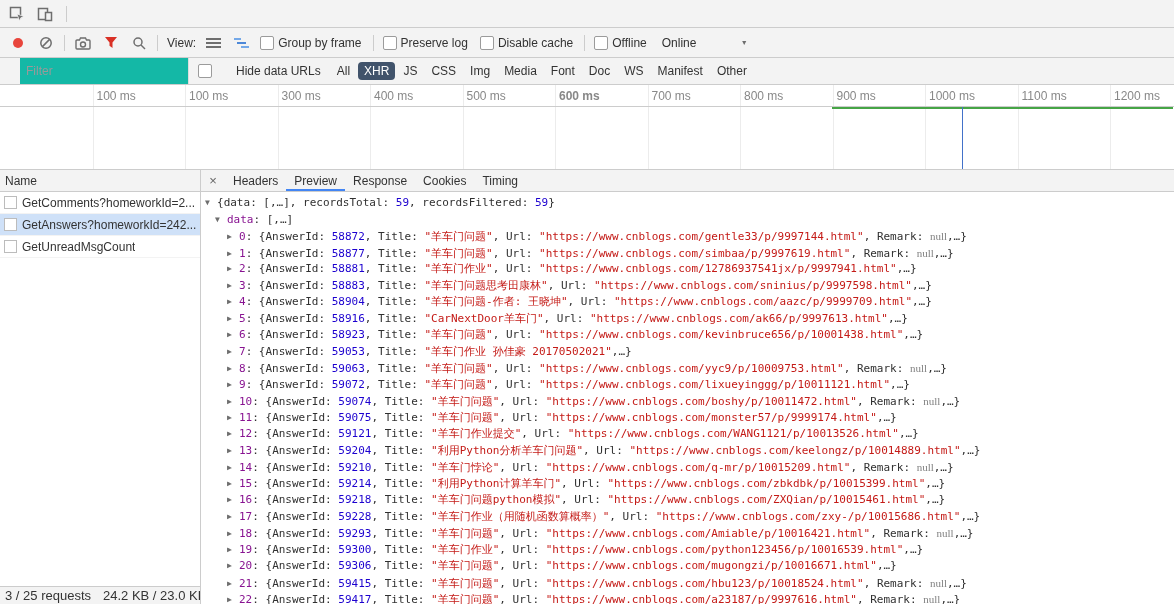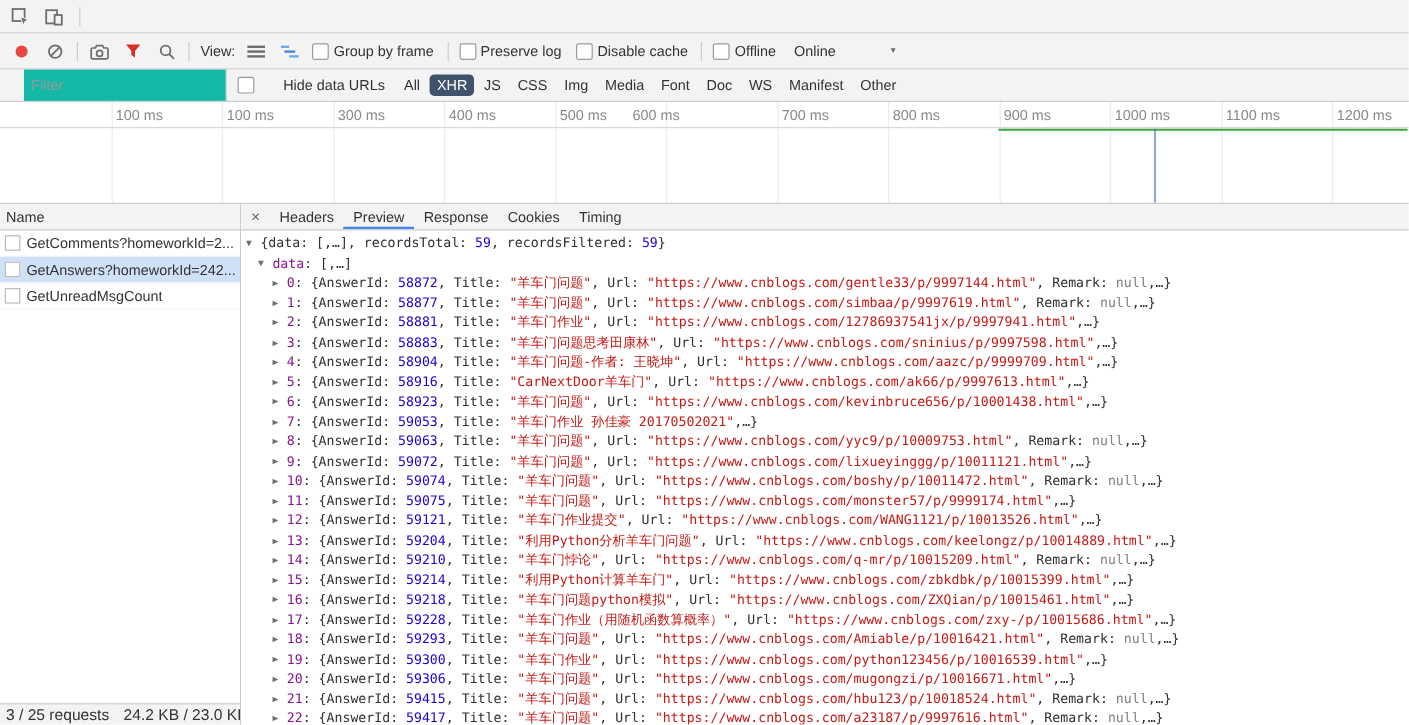--- a/index.html
+++ b/index.html
@@ -68,21 +68,21 @@
            font-family:"DejaVu Sans Mono","Liberation Mono",monospace;font-size:11px;color:#303030;}
   .tree-row{height:16.5px;line-height:16.5px;white-space:nowrap;}
   .tree-row.root{padding-left:4px;}
   .tree-row.lvl1{padding-left:14px;}
   .tree-row.lvl2{padding-left:26px;}
   .twisty{display:inline-block;width:12px;font-size:8px;color:#6e6e6e;vertical-align:1px;}
   .key{color:#303030;}
   .keyp{color:#881391;}
   .num{color:#1c00cf;}
   .str{color:#c41a16;}
-  .nul{color:#808080;}
+  .nul{color:#808080;font-family:Liberation Serif, serif;}
   .pun{color:#303030;}
 </style>
 </head>
 <body>
 
 <div class="devtools">
 
   <div class="row-tabs">
     <div class="tab-icons">
       <div class="icon-btn">
@@ -197,21 +197,21 @@
       <div class="ruler-label" style="left: 96.5px;">100 ms</div>
       <div class="grid" style="left: 185px;"></div>
       <div class="ruler-label" style="left: 189px;">100 ms</div>
       <div class="grid" style="left: 277.5px;"></div>
       <div class="ruler-label" style="left: 281.5px;">300 ms</div>
       <div class="grid" style="left: 370px;"></div>
       <div class="ruler-label" style="left: 374px;">400 ms</div>
       <div class="grid" style="left: 462.5px;"></div>
       <div class="ruler-label" style="left: 466.5px;">500 ms</div>
       <div class="grid" style="left: 555px;"></div>
-      <div class="ruler-label" style="left: 527px;">600 ms</div>
+      <div class="ruler-label" style="left: 559px; font-weight: bold;">600 ms</div>
       <div class="grid" style="left: 647.5px;"></div>
       <div class="ruler-label" style="left: 651.5px;">700 ms</div>
       <div class="grid" style="left: 740px;"></div>
       <div class="ruler-label" style="left: 744px;">800 ms</div>
       <div class="grid" style="left: 832.5px;"></div>
       <div class="ruler-label" style="left: 836.5px;">900 ms</div>
       <div class="grid" style="left: 925px;"></div>
       <div class="ruler-label" style="left: 929px;">1000 ms</div>
       <div class="grid" style="left: 1017.5px;"></div>
       <div class="ruler-label" style="left: 1021.5px;">1100 ms</div>

